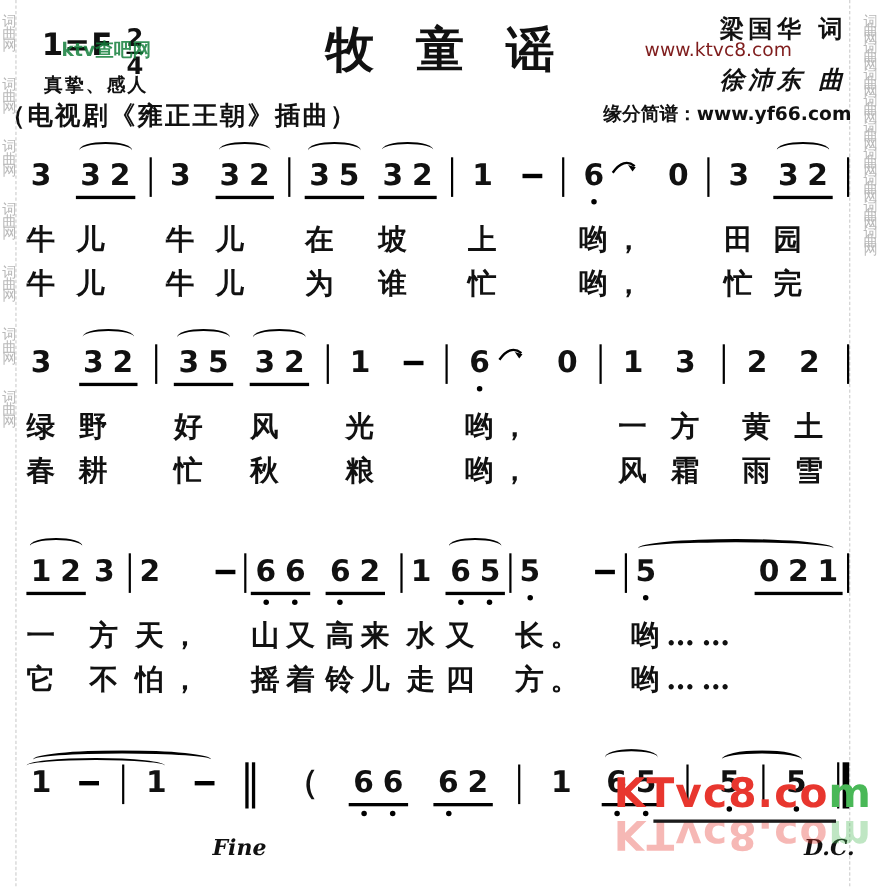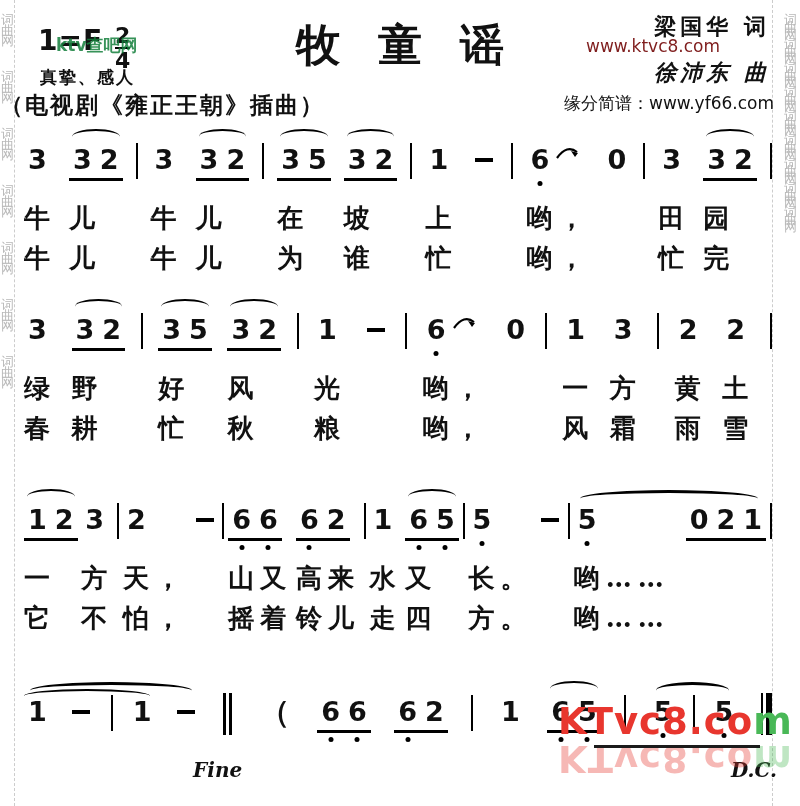--- a/index.html
+++ b/index.html
@@ -22,21 +22,21 @@
         margin-left:12px;font-weight:700;}
   .frac .den{border-top:2px solid #000;}
   .expression{position:absolute;left:40px;top:66px;font-size:17px;font-weight:700;letter-spacing:2px;}
   .title{position:absolute;left:0;right:0;top:16px;text-align:center;font-size:44px;font-weight:700;
          letter-spacing:38px;text-indent:38px;white-space:nowrap;}
   .subtitle{position:absolute;left:0;right:0;top:90px;text-align:left;font-size:23px;font-weight:700;
             letter-spacing:2px;}
   .credit{position:absolute;right:30px;text-align:right;font-size:22px;font-weight:700;letter-spacing:4px;white-space:nowrap;}
   .credit.lyr{top:12px;}
   .credit.cmp{top:58px;font-style:italic;}
-  .source-note{position:absolute;right:26px;top:92px;font-size:17px;font-weight:400;}
+  .source-note{position:absolute;right:26px;top:92px;font-size:17px;font-weight:700;}
   
   .sys{position:absolute;left:24px;width:748px;display:flex;justify-content:space-between;align-items:flex-start;}
   .cell{display:flex;flex-direction:column;align-items:flex-start;position:relative;}
   .nt{position:relative;display:flex;align-items:flex-start;padding-top:15px;min-height:44px;
       font-size:27px;font-weight:700;line-height:34px;}
   .grp{display:flex;position:relative;}
   .grp.ug{border-bottom:3px solid #000;padding-bottom:1px;}
   .grp.plain{font-size:30px;}
   .d{position:relative;display:inline-block;padding:0 4px;}
   .d.ld::after{content:'';position:absolute;left:50%;transform:translateX(-50%);bottom:-9px;

